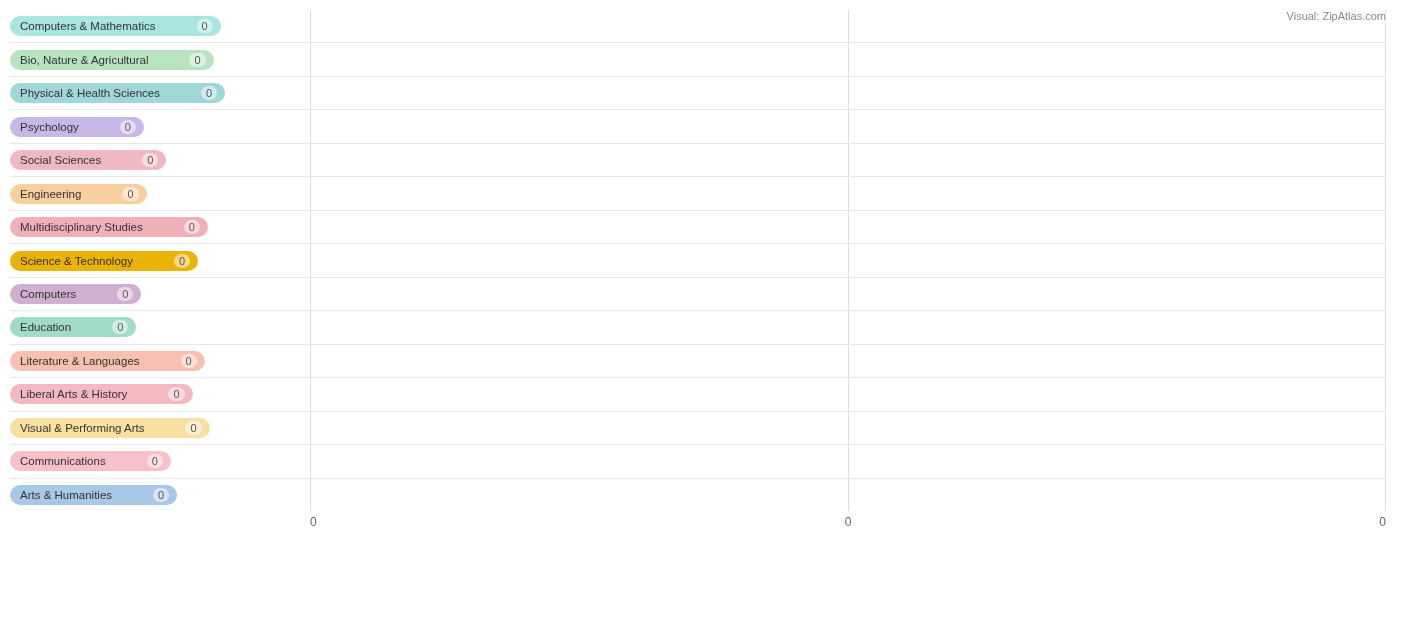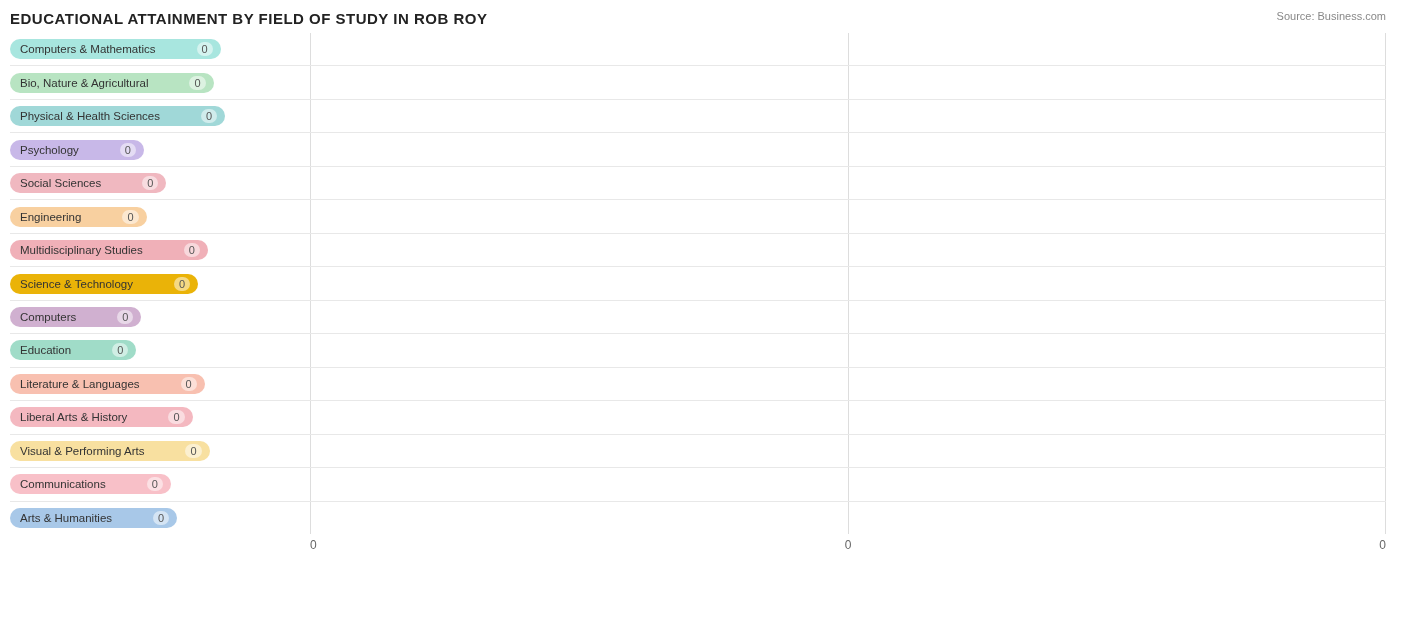--- a/index.html
+++ b/index.html
@@ -134,22 +134,21 @@
     .x-label {
       font-size: 12px;
       color: #666;
       text-align: center;
     }
   </style>
 </head>
 <body>
 
 <div class="chart-container">
-  <div class="chart-title">EDUCATIONAL ATTAINMENT BY FIELD OF STUDY IN ROB ROY</div>
-  <div class="source-text">Source: Business.com</div>
+  <div class="source-text">Visual: ZipAtlas.com</div>
 
   <div class="chart-area">
     <div class="grid-lines">
       <div class="grid-line"></div>
       <div class="grid-line"></div>
       <div class="grid-line"></div>
     </div>
 
     <div class="rows-area" id="rows-area">
     <div class="bar-row">

